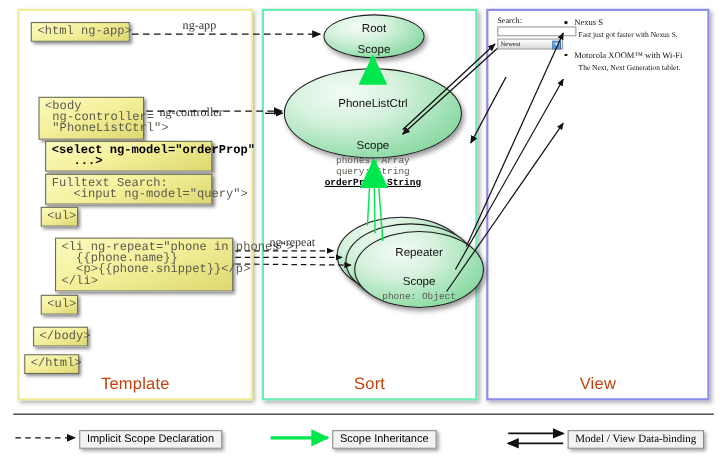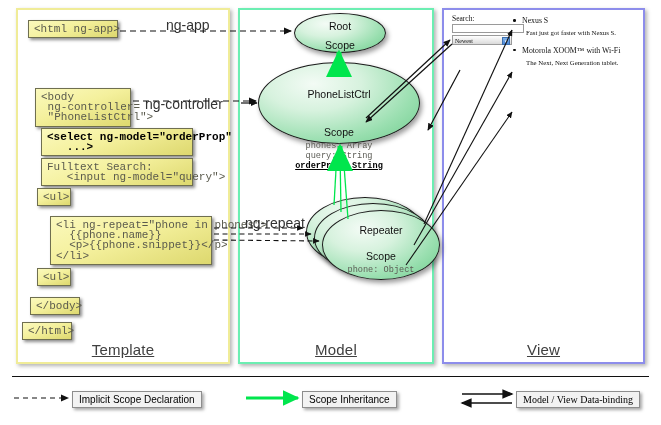--- a/index.html
+++ b/index.html
@@ -24,23 +24,22 @@
   }
   .col.template { left: 16px;  top: 8px; width: 214px; height: 356px; border-color: #f0ec98; }
   .col.model    { left: 238px; top: 8px; width: 196px; height: 356px; border-color: #6ceeb2; }
   .col.view     { left: 442px; top: 8px; width: 203px; height: 356px; border-color: #8d8deb; }
 
   .col-label {
     position: absolute;
     bottom: 4px; left: 0; width: 100%;
     text-align: center;
     font-size: 15px;
-    color: #404040;
+    color: #c2410c;
     letter-spacing: .2px;
-    text-decoration: underline;
   }
 
   
   .codebox {
     position: absolute;
     z-index: 6;
     background: linear-gradient(160deg, #fbf9bd 0%, #f4f09c 45%, #ddd86e 100%);
     border: 1px solid #6f6f50;
     box-shadow: 2px 2px 3px rgba(0,0,0,0.45);
     font-family: "Liberation Mono", "DejaVu Sans Mono", monospace;
@@ -122,22 +121,22 @@
   }
   .phone-snippet {
     font-family: "Liberation Serif", serif;
     font-size: 6.8px; color: #111; line-height: 8px;
     margin-top: 4px; margin-left: 4px;
   }
 
   
   .edge-label {
     position: absolute; z-index: 10;
-    font-family: Liberation Sans, sans-serif;
-    font-size: 14px; color: #333;
+    font-family: Liberation Serif, serif;
+    font-size: 11px; color: #333;
     background: transparent;
   }
   #lbl-ngapp      { left: 166px; top: 17px; }
   #lbl-ngctrl     { left: 145px; top: 96px; }
   #lbl-ngrepeat   { left: 245px; top: 215px; }
 
   
   #arrows { position: absolute; left: 0; top: 0; width: 661px; height: 425px; z-index: 11; pointer-events: none; }
 
   
@@ -161,21 +160,21 @@
 </style>
 </head>
 <body>
 
 <div id="stage">
 
   <div class="col template">
     <div class="col-label">Template</div>
   </div>
   <div class="col model">
-    <div class="col-label">Model</div>
+    <div class="col-label">Sort</div>
   </div>
   <div class="col view">
     <div class="col-label">View</div>
   </div>
 
   <div class="codebox" style="left:28px; top:20px;  width:90px;">&lt;html ng-app&gt;</div>
 
   <div class="codebox" style="left:35px; top:88px;  width:96px;">&lt;body
  ng-controller=
  "PhoneListCtrl"&gt;</div>

